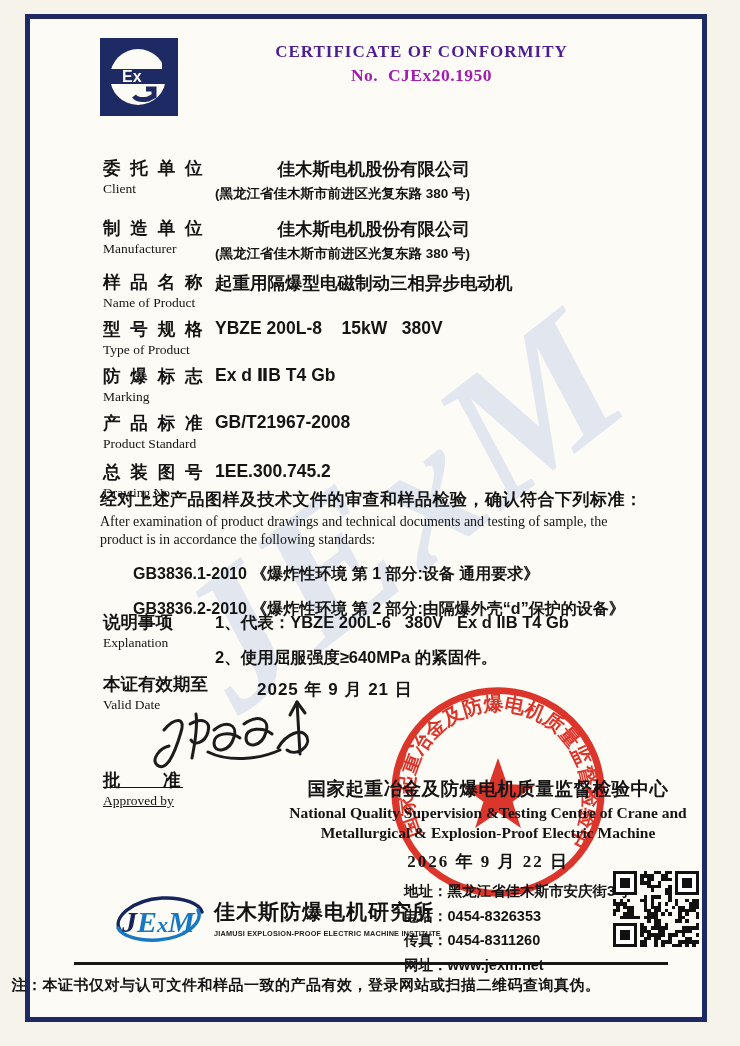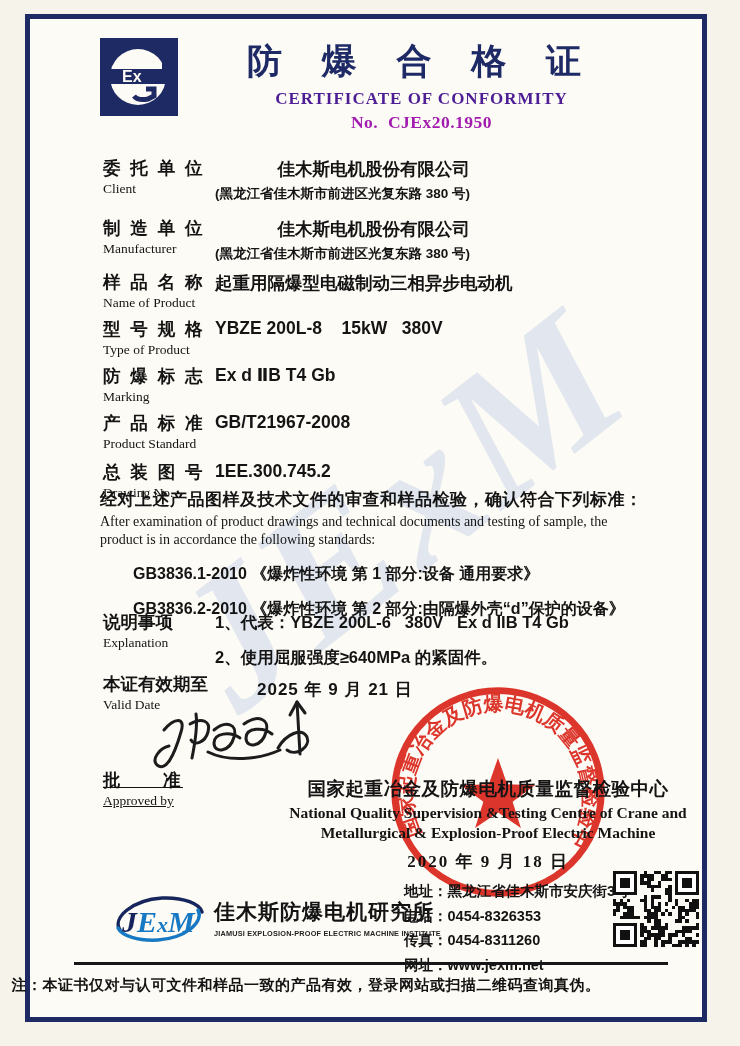--- a/index.html
+++ b/index.html
@@ -105,21 +105,20 @@
   <div class="abs header">
     <svg class="exmark" viewBox="0 0 78 78">
       <rect x="0" y="0" width="78" height="78" fill="#1e2a63"></rect>
       <circle cx="38" cy="39" r="28" fill="#fdfbf5"></circle>
       <rect x="8" y="31" width="70" height="15" fill="#1e2a63"></rect>
       <rect x="62" y="6" width="16" height="30" fill="#1e2a63"></rect>
       <text x="22" y="44" font-size="16" font-weight="bold" fill="#fdfbf5" font-family="Liberation Sans, DejaVu Sans, sans-serif">Ex</text>
       <path d="M34,58 q4,5 14,3 l6,-3 l0,-7 l-8,0" fill="none" stroke="#1e2a63" stroke-width="5"></path>
     </svg>
     <div class="title-col">
-      <div class="cert-title">防 爆 合 格 证</div>
       <div class="cert-sub">CERTIFICATE OF CONFORMITY</div>
       <div class="cert-no"><span>No.</span>&nbsp;&nbsp;<span>CJEx20.1950</span></div>
     </div>
   </div>
 
   <div class="abs fields">
     <div class="frow mb1">
       <div class="f-label">
         <div class="f-zh">委 托 单 位</div>
         <div class="f-en">Client</div>
@@ -241,21 +240,21 @@
       <textPath href="#stampArc" startOffset="2">国家起重冶金及防爆电机质量监督检验中心</textPath>
     </text>
   </svg>
 
   <div class="abs authority">
     <div class="auth-zh">国家起重冶金及防爆电机质量监督检验中心</div>
     <div class="auth-en">
       <span>National Quality Supervision &amp;Testing Centre of Crane and</span><br>
       <span>Metallurgical &amp; Explosion-Proof Electric Machine</span>
     </div>
-    <div class="auth-date">2020 年 9 月 18 日</div>
+    <div class="auth-date">2026 年 9 月 22 日</div>
   </div>
 
   <div class="abs inst">
     <svg width="96" height="56" viewBox="0 0 96 56">
       <path d="M10,40 C2,28 22,10 52,8 C74,7 90,14 92,22" fill="none" stroke="#16265c" stroke-width="3.5" stroke-linecap="round"></path>
       <path d="M88,20 C94,32 76,48 48,50 C28,51 12,46 8,38" fill="none" stroke="#1779c4" stroke-width="3.5" stroke-linecap="round"></path>
       <text x="12" y="42" font-size="30" font-style="italic" font-weight="bold" font-family="Liberation Serif, DejaVu Serif, serif">
         <tspan fill="#16265c">J</tspan><tspan fill="#1779c4">E</tspan><tspan fill="#1779c4" font-size="22">x</tspan><tspan fill="#1779c4">M</tspan>
       </text>
     </svg>

